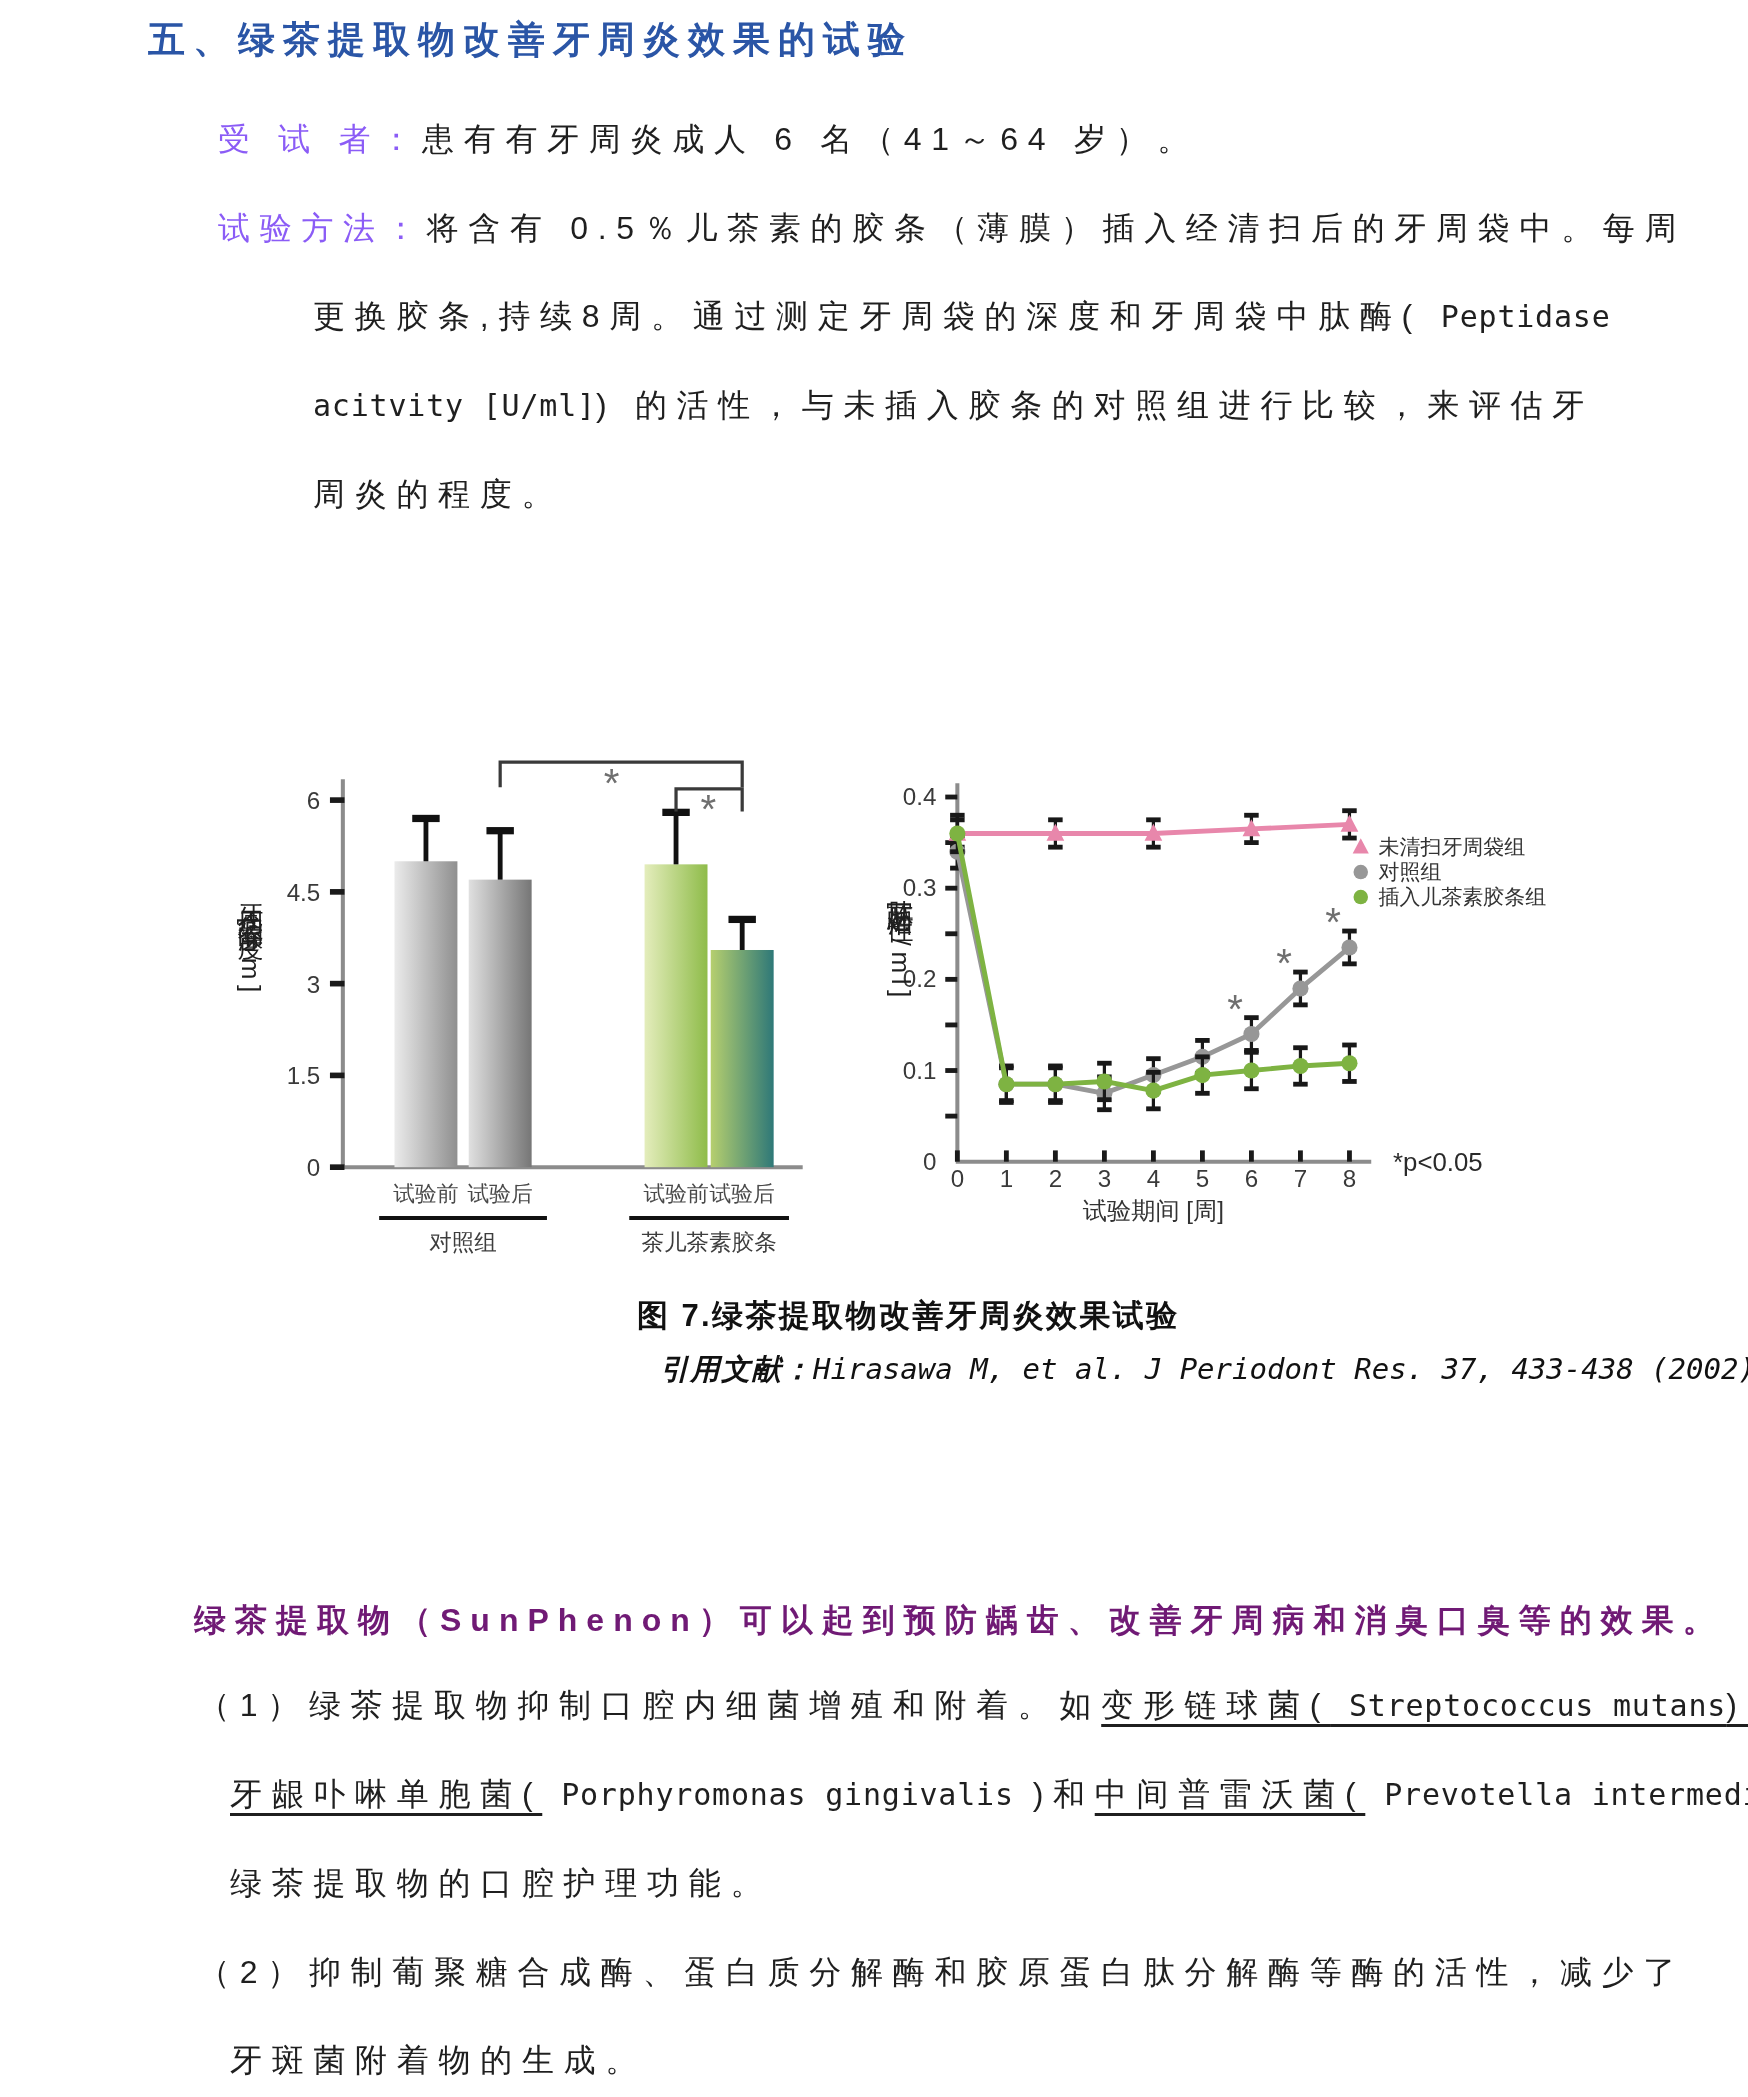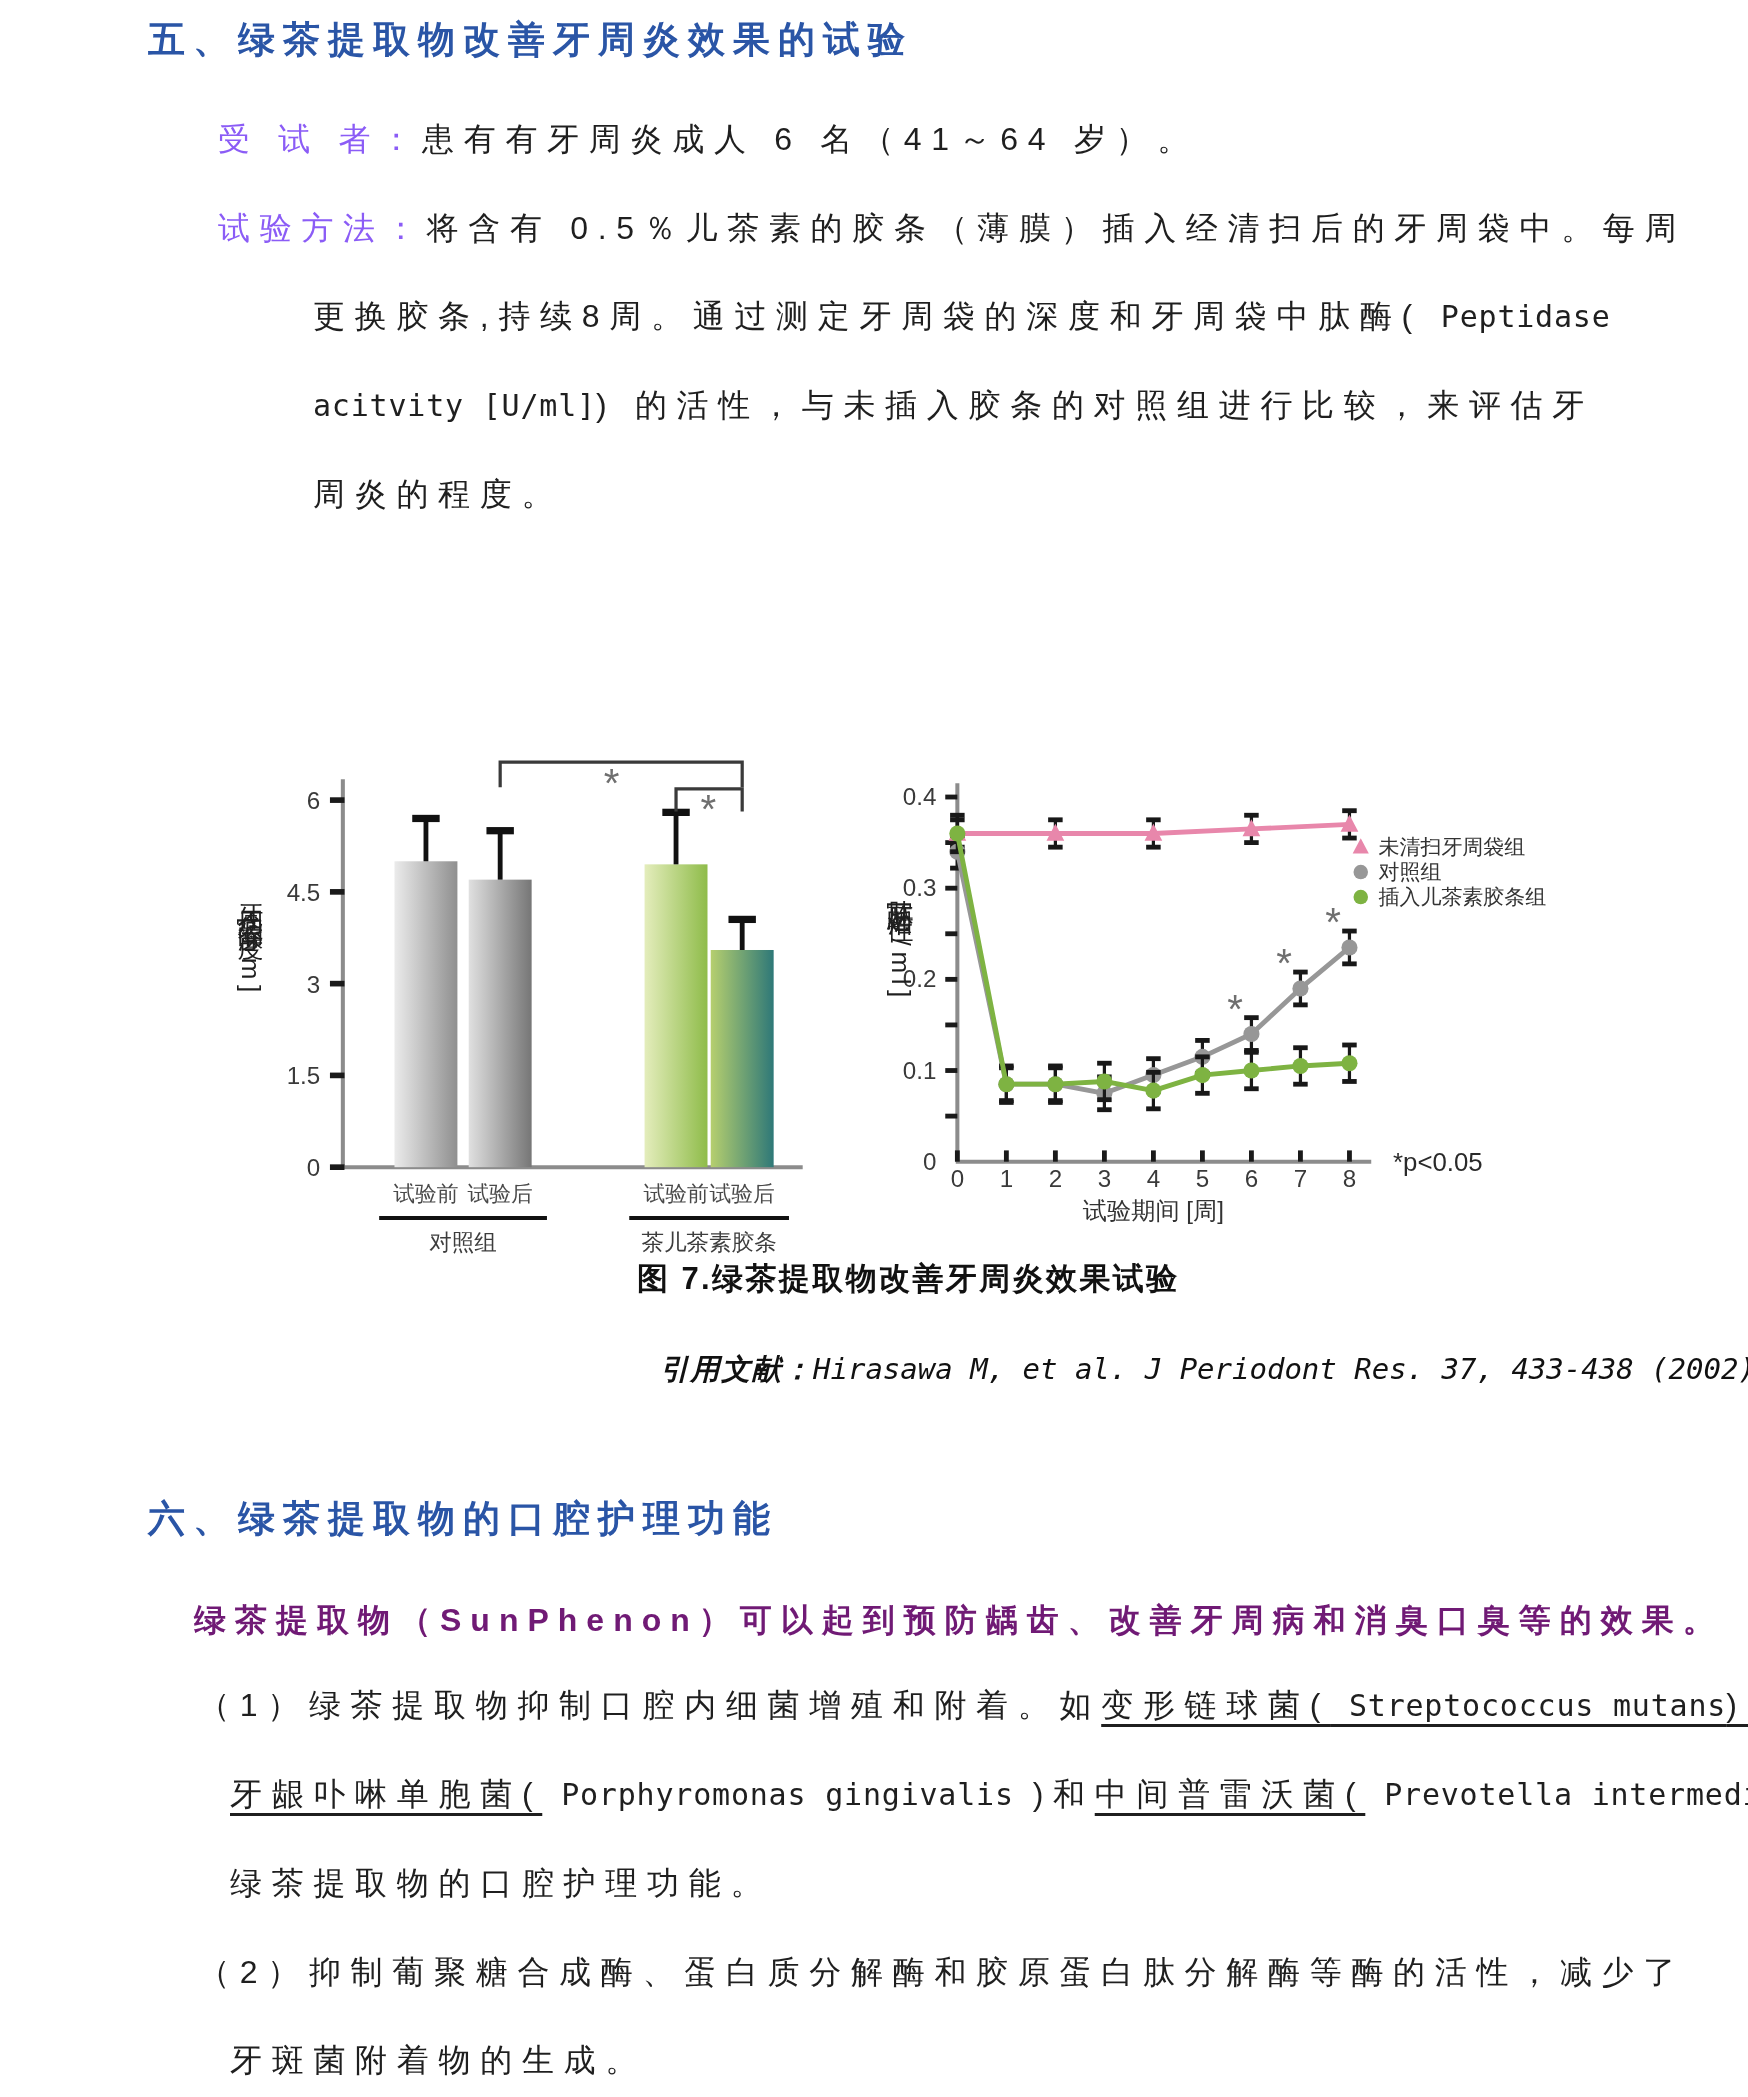--- a/index.html
+++ b/index.html
@@ -7,21 +7,21 @@
         font-family:"Liberation Sans","DejaVu Sans",sans-serif;color:#1c1c1c;}
   .abs{position:absolute;white-space:nowrap;}
   .sec-title{font-size:37px;font-weight:bold;color:#2a55a6;letter-spacing:8px;}
   .body-line{font-size:32px;letter-spacing:9.7px;color:#1f1f1f;}
   .lbl{font-weight:normal;color:#8b5cf6;margin-left:12px;}
   .bold-line{font-weight:bold;color:#000;}
   .blue-line{font-size:32px;font-weight:bold;color:#701a75;letter-spacing:9px;}
   .lat{font-family:"DejaVu Sans Mono","Liberation Mono",monospace;
        font-size:30px;letter-spacing:0.8px;}
   .u{text-decoration:underline;text-decoration-thickness:3.2px;text-underline-offset:8px;}
-  .caption{font-size:31px;font-weight:bold;letter-spacing:2.4px;color:#111;}
+  .caption{font-size:31px;font-weight:bold;letter-spacing:2.4px;color:#111;margin-top:37px;}
   .citation{font-size:29px;font-style:italic;font-family:"DejaVu Sans Mono","Liberation Mono",monospace;color:#111;}
   .citation .cn{font-weight:bold;letter-spacing:1.6px;}
   .vlabel{position:absolute;writing-mode:vertical-rl;text-orientation:mixed;
           font-size:26px;letter-spacing:5.6px;color:#1f1f1f;}
   svg{position:absolute;overflow:visible;}
   svg text{font-family:"Liberation Sans","DejaVu Sans",sans-serif;}
   .tick{font-size:30px;fill:#3a3a3a;}
   .cat{font-size:27px;fill:#4a4a4a;}
   .grp{font-size:28px;fill:#3d3d3d;}
   .ast{font-size:50px;fill:#6f6f6f;}
@@ -272,21 +272,20 @@
       </g>
     </svg>
   <div class="vlabel" style="left:884px; top:879px;">肽酶活性[U/ml]</div>
 
   <div class="abs caption" style="left:637px; top:1258px;">图 7.绿茶提取物改善牙周炎效果试验</div>
 
   <div class="abs citation" style="left:660px; top:1350px;">
     <span class="cn">引用文献：</span><span>Hirasawa M, et al. J Periodont Res. 37, 433-438 (2002)</span>
   </div>
 
-  <div class="abs sec-title" style="left:148px; top:1494px;">六、绿茶提取物的口腔护理功能</div>
 
   <div class="abs blue-line" style="left:194px; top:1599px;">绿茶提取物（SunPhenon）可以起到预防龋齿、改善牙周病和消臭口臭等的效果。</div>
 
   <div class="abs body-line" style="left:198px; top:1684px;">
     <span>（1）绿茶提取物抑制口腔内细菌增殖和附着。如</span><span class="u">变形链球菌(</span><span class="lat u"> Streptococcus mutans</span><span class="u">)、</span>
   </div>
   <div class="abs body-line" style="left:230px; top:1773px;">
     <span class="u">牙龈卟啉单胞菌(</span><span class="lat"> Porphyromonas gingivalis </span><span>)和</span><span class="u">中间普雷沃菌(</span><span class="lat"> Prevotella intermedia </span>
   </div>
   <div class="abs body-line" style="left:230px; top:1862px;">

